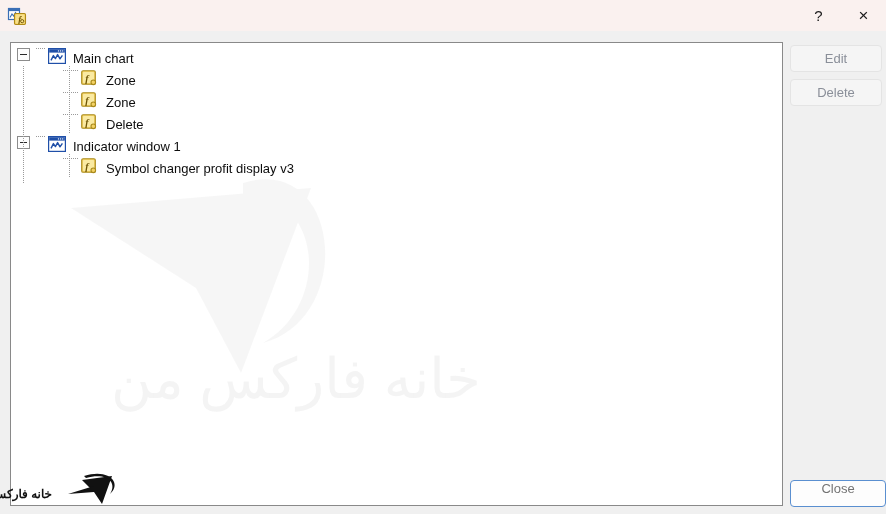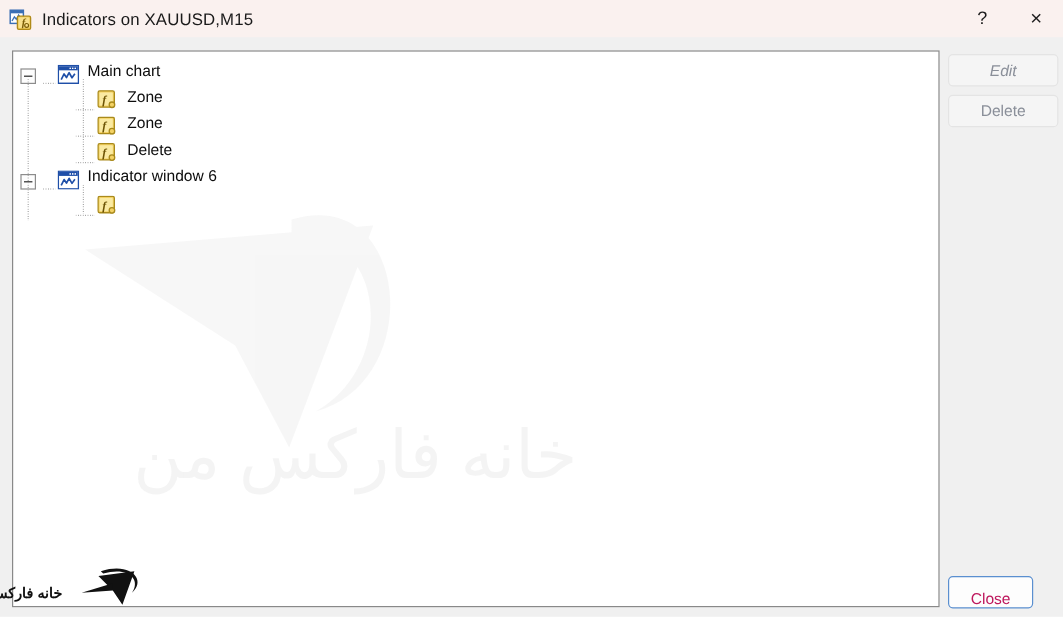--- a/index.html
+++ b/index.html
@@ -80,21 +80,21 @@
   #tree-root {
     position: relative;
     padding: 5px 0 0 0;
     z-index: 2;
   }
 
   .tree-row {
     position: relative;
     height: 22px;
     display: flex;
-    align-items: flex-end;
+    align-items: flex-start;
     white-space: nowrap;
   }
   .tree-row .label {
     font-size: 13px;
     color: #0d0d0d;
     line-height: 22px;
   }
   .row-level-0 { padding-left: 6px; }
   .row-level-1 { padding-left: 52px; }
 
@@ -167,37 +167,37 @@
     border: 1px solid #e4e4e4;
     border-radius: 4px;
     box-sizing: border-box;
     font-family: "Liberation Sans", sans-serif;
     font-size: 13px;
     color: #8a8f99;
     display: flex;
     align-items: center;
     justify-content: center;
   }
-  #btn-edit   { top: 45px; font-style: italic; }
+  #btn-edit   { top: 45px; }
   #btn-delete { top: 79px; justify-content: center; }
 
   #btn-close {
     position: absolute;
     left: 790px;
     top: 480px;
-    width: 71px;
+    width: 96px;
     height: 27px;
     background: #fdfdfd;
     border: 1px solid #5a8fd0;
     border-radius: 4px;
     box-sizing: border-box;
     font-size: 13px;
-    color: #be185d;
-    display: flex;
-    align-items: flex-end;
+    color: #737373;
+    display: flex;
+    align-items: flex-start;
     justify-content: center;
   }
 
   
   #brand-logo {
     position: absolute;
     left: 0px;
     top: 462px;
     width: 130px;
     height: 52px;
@@ -216,21 +216,20 @@
       <rect x="1.5" y="2.5" width="11" height="2.6" fill="#3a6fb5"></rect>
       <path d="M3 11.5 L5 8 L6.6 10 L8.5 6.5 L11 10.5" fill="none" stroke="#3a6fb5" stroke-width="1.1"></path>
 
       <rect x="7.5" y="7.5" width="11" height="11" rx="1.2" fill="#f3d060" stroke="#b08a17" stroke-width="1.1"></rect>
       <rect x="8.6" y="8.6" width="8.8" height="8.8" rx="0.8" fill="#f8e08c" stroke="none"></rect>
       <text x="11.2" y="16" font-family="Liberation Serif, serif" font-style="italic" font-size="9" font-weight="bold" fill="#7a5c05">f</text>
       <circle cx="15.2" cy="15.2" r="1.6" fill="none" stroke="#7a5c05" stroke-width="1"></circle>
     </svg>
   </div>
 
-  <div id="titlebar-title">Indicators on XAUUSD,M15</div>
 
   <div class="titlebar-spacer"></div>
 
   <div class="caption-btn help">
     <span>?</span>
   </div>
 
   <div class="caption-btn close">
     <span>×</span>
   </div>
@@ -316,33 +315,34 @@
       <div class="chart-icon">
         <svg width="18" height="16" viewBox="0 0 18 16">
           <rect x="0.6" y="0.6" width="16.8" height="14.8" fill="#ffffff" stroke="#1f4fa8" stroke-width="1.2"></rect>
           <rect x="1.2" y="1.2" width="15.6" height="3.4" fill="#1f4fa8"></rect>
           <circle cx="10.5" cy="2.9" r="0.7" fill="#ffffff"></circle>
           <circle cx="12.6" cy="2.9" r="0.7" fill="#ffffff"></circle>
           <circle cx="14.7" cy="2.9" r="0.7" fill="#ffffff"></circle>
           <path d="M3 12.4 L5.4 7.6 L7.4 10.6 L9.6 6.6 L12 10.8 L14.4 7.4" fill="none" stroke="#1f4fa8" stroke-width="1.4" stroke-linejoin="round"></path>
         </svg>
       </div>
-      <span class="label">Indicator window 6</span>
+      <span class="label">Indicator window 1</span>
     </div>
 
     <div class="tree-row row-level-1">
       <div class="hdots long"></div>
       <div class="fx-icon">
         <svg width="17" height="17" viewBox="0 0 17 17">
           <rect x="0.7" y="0.7" width="13.6" height="13.6" rx="1.4" fill="#f4d264" stroke="#a98a1c" stroke-width="1.1"></rect>
           <rect x="2" y="2" width="11" height="11" rx="0.9" fill="#faeaa2"></rect>
           <text x="4.2" y="11.6" font-family="Liberation Serif, serif" font-style="italic" font-size="10" font-weight="bold" fill="#6d5405">f</text>
           <circle cx="12.3" cy="12.3" r="2.3" fill="#f4d264" stroke="#a98a1c" stroke-width="1.1"></circle>
         </svg>
       </div>
+      <span class="label">Symbol changer profit display v3</span>
     </div>
 
   </div>
 </div>
 
 <div id="btn-edit" class="side-btn">
   <span>Edit</span>
 </div>
 
 <div id="btn-delete" class="side-btn">

